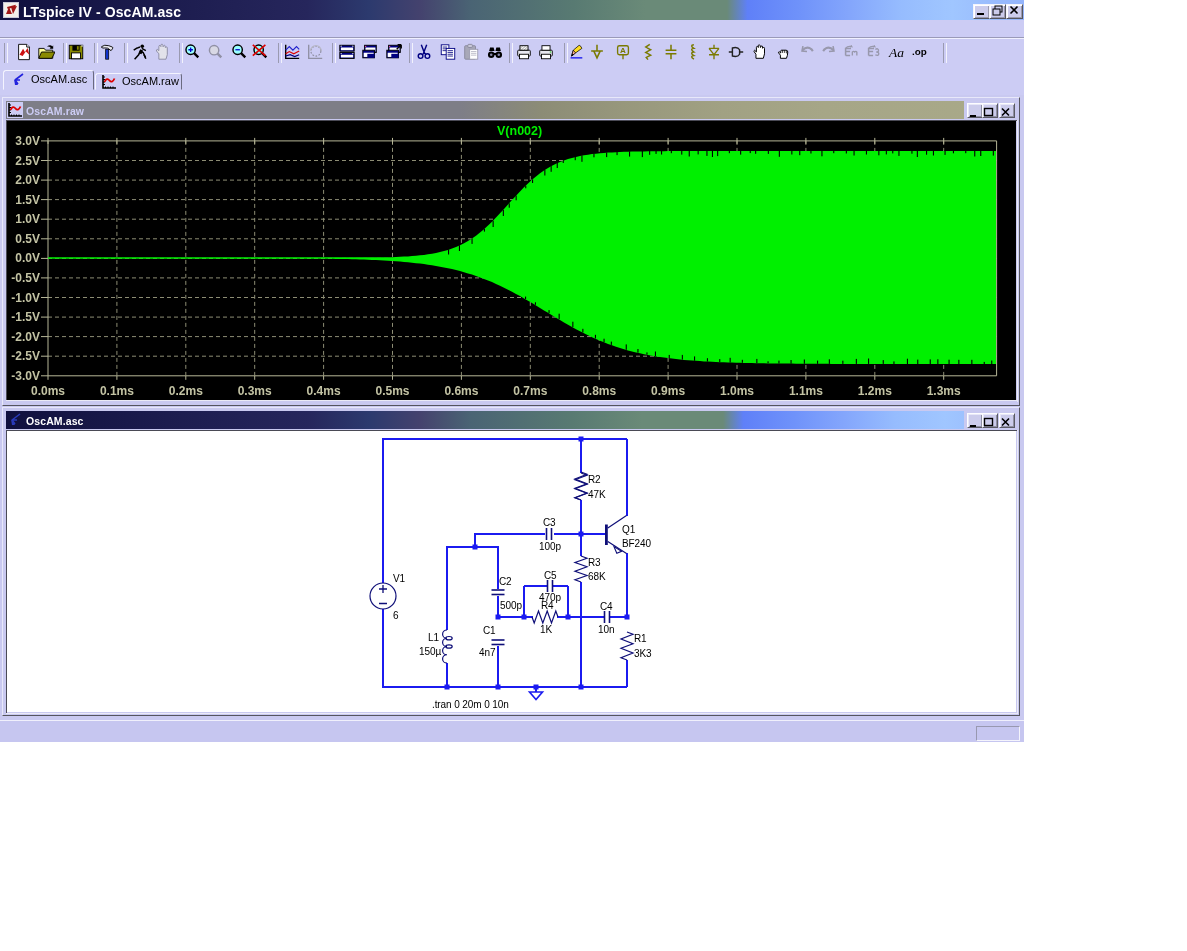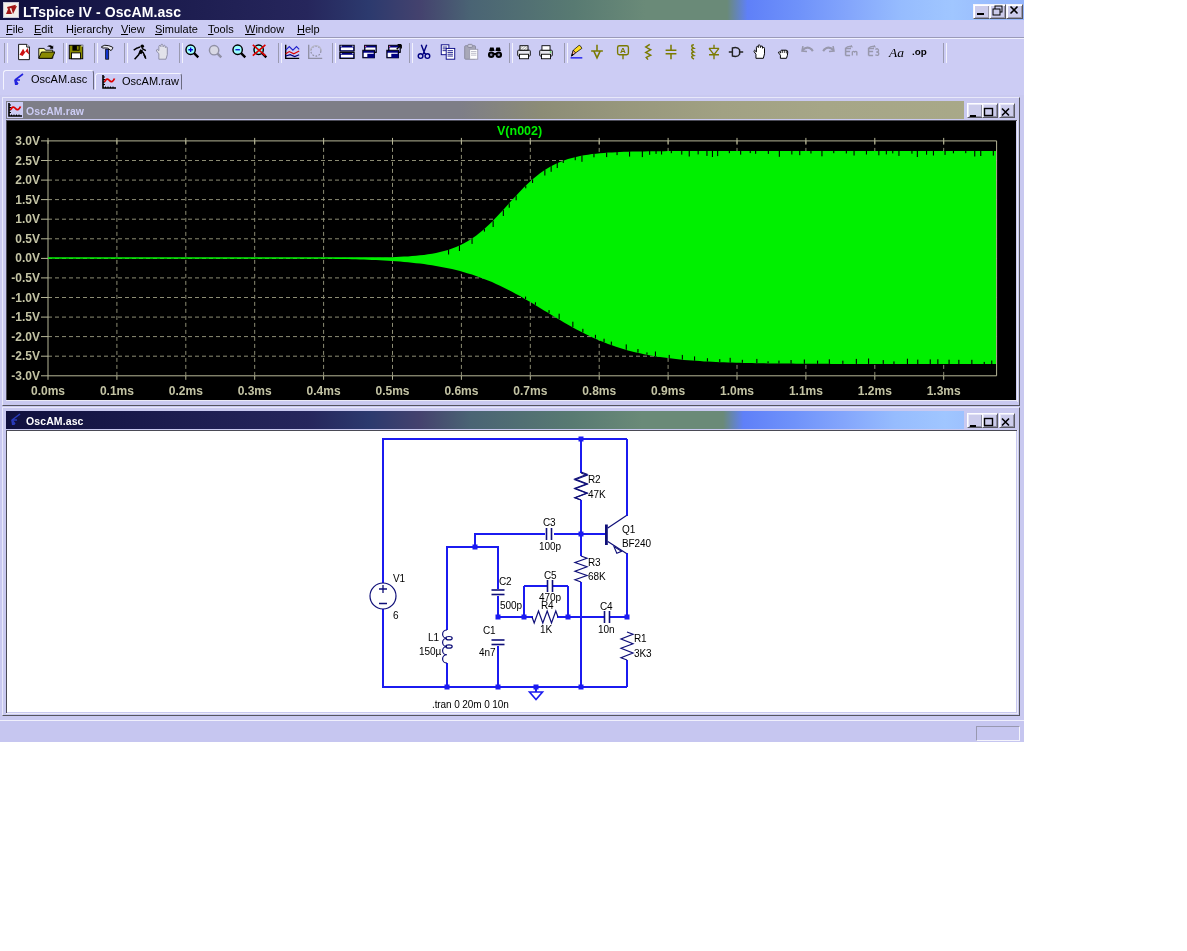--- a/index.html
+++ b/index.html
@@ -49,30 +49,20 @@
     <div class="winbtn" style="left:973px;top:4px;"><svg width="13" height="11">
           <rect x="2" y="8" width="7" height="2" fill="#000"></rect>
         </svg></div>
     <div class="winbtn" style="left:989px;top:4px;"><svg width="13" height="11">
           <rect x="4" y="1" width="7" height="6" fill="none" stroke="#000"></rect>
           <rect x="2" y="4" width="7" height="6" fill="#ccccec" stroke="#000"></rect>
         </svg></div>
     <div class="winbtn" style="left:1006px;top:4px;"><svg width="13" height="11">
           <path d="M2.5 1.5 L9.5 8.5 M9.5 1.5 L2.5 8.5" stroke="#000" stroke-width="1.6"></path>
         </svg></div>
-  </div>
-  <div class="abs" id="menubar">
-    <span style="left:6px"><u>F</u>ile</span>
-    <span style="left:34px"><u>E</u>dit</span>
-    <span style="left:66px">H<u>i</u>erarchy</span>
-    <span style="left:121px"><u>V</u>iew</span>
-    <span style="left:155px"><u>S</u>imulate</span>
-    <span style="left:208px"><u>T</u>ools</span>
-    <span style="left:245px"><u>W</u>indow</span>
-    <span style="left:297px"><u>H</u>elp</span>
   </div>
   <div class="abs" id="menudiv"></div>
   <div class="abs" id="toolbar">
       <div class="tsep" style="left:3.5px"></div>
       <div class="tsep" style="left:62.5px"></div>
       <div class="tsep" style="left:93.8px"></div>
       <div class="tsep" style="left:124.4px"></div>
       <div class="tsep" style="left:179px"></div>
       <div class="tsep" style="left:278px"></div>
       <div class="tsep" style="left:332px"></div>

